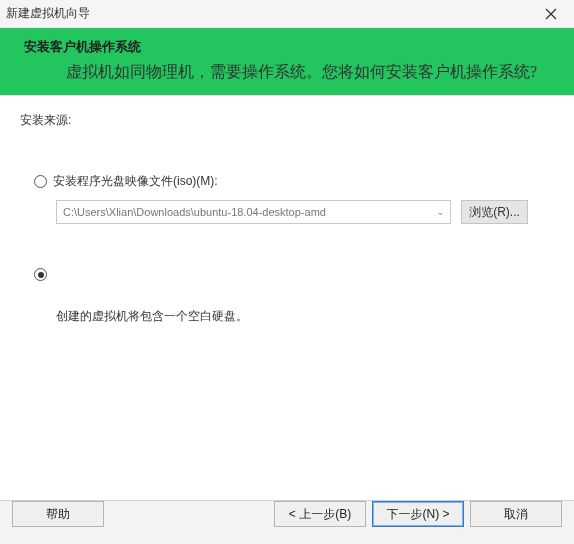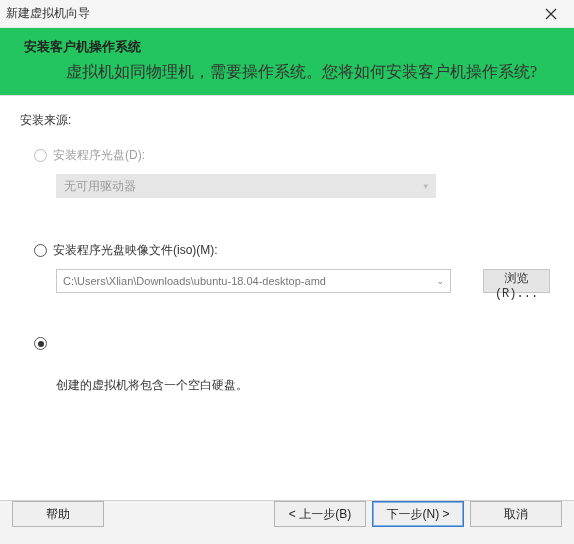--- a/index.html
+++ b/index.html
@@ -166,24 +166,23 @@
       color: #888;
       font-size: 9px;
       pointer-events: none;
     }
     .browse-btn {
       width: 67px;
       height: 24px;
       background: #e5e5e5;
       border: 1px solid #c5c5c5;
       font-size: 12px;
-      font-family: Liberation Mono, monospace;
-      cursor: pointer;
-      color: #333;
-      margin-left: 22px;
+      font-family: Liberation Sans, sans-serif;
+      cursor: pointer;
+      color: #333;
     }
     .option3-group {
       margin-top: 44px;
       margin-left: 14px;
     }
     .option3-label {
       border: 1px dotted #555;
       padding: 0 2px;
     }
     .note {
@@ -241,30 +240,20 @@
 
 <div class="header">
   <div class="heading">安装客户机操作系统</div>
   <div class="subheading">虚拟机如同物理机，需要操作系统。您将如何安装客户机操作系统?</div>
 </div>
 <div class="divider"></div>
 
 <div class="content">
   <div class="source-label">安装来源:</div>
 
-  <div class="radio-group">
-    <div class="radio-row">
-      <span class="radio disabled"></span>
-      <span class="radio-label disabled">安装程序光盘(D):</span>
-    </div>
-    <div class="dropdown disabled">
-      <span>无可用驱动器</span>
-      <span class="arrow">▾</span>
-    </div>
-  </div>
 
   <div class="radio-group" style="margin-top:44px;">
     <div class="radio-row">
       <span class="radio"></span>
       <span class="radio-label">安装程序光盘映像文件(iso)(M):</span>
     </div>
     <div class="iso-row">
       <div class="path-wrapper">
         <input class="path-input" readonly="" value="C:\Users\Xlian\Downloads\ubuntu-18.04-desktop-amd" style="">
         <span class="arrow">⌄</span>

